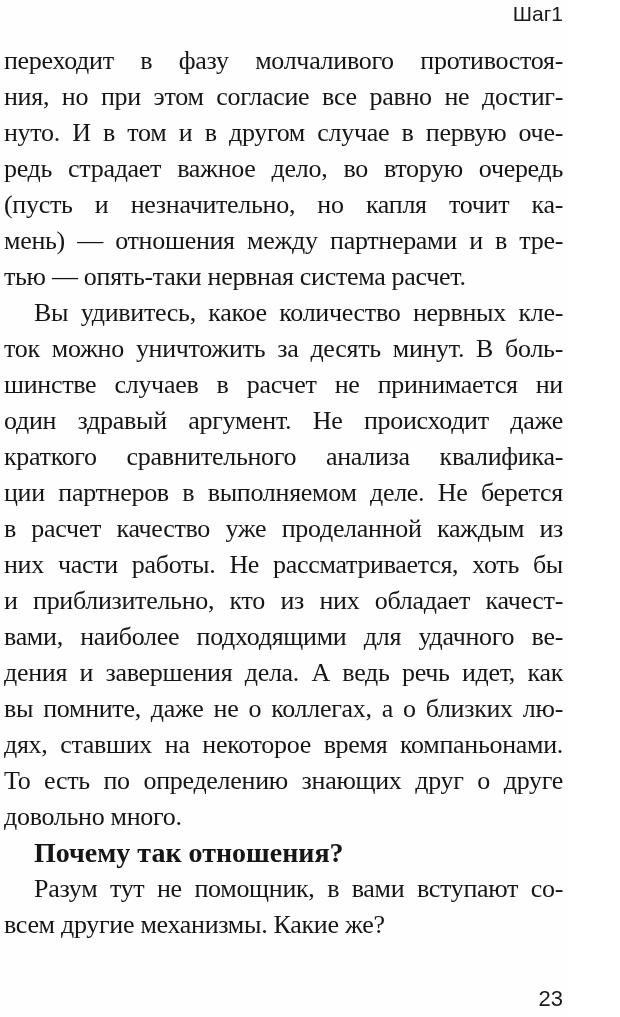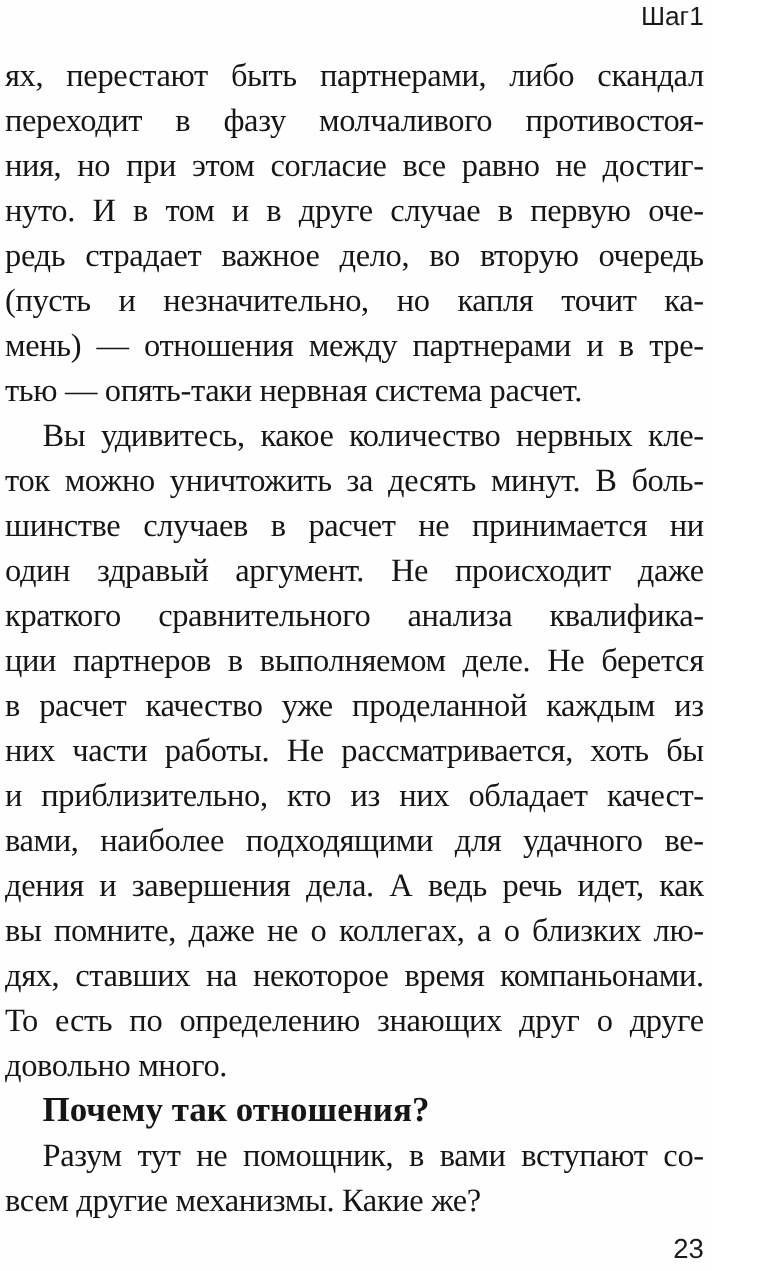--- a/index.html
+++ b/index.html
@@ -70,24 +70,23 @@
 </head>
 <body>
 
 <div class="page">
 
   <div class="running-head">
     <span>Шаг1</span>
   </div>
 
   <div class="text-block">
-    <p class="line">ях, перестают быть партнерами, либо скандал</p>
     <p class="line">переходит в фазу молчаливого противостоя-</p>
     <p class="line">ния, но при этом согласие все равно не достиг-</p>
-    <p class="line">нуто. И в том и в друге случае в первую оче-</p>
+    <p class="line">нуто. И в том и в другом случае в первую оче-</p>
     <p class="line">редь страдает важное дело, во вторую очередь</p>
     <p class="line">(пусть и незначительно, но капля точит ка-</p>
     <p class="line">мень) — отношения между партнерами и в тре-</p>
     <p class="line par-end">тью — опять-таки нервная система расчет.</p>
 
     <p class="line indent">Вы удивитесь, какое количество нервных кле-</p>
     <p class="line">ток можно уничтожить за десять минут. В боль-</p>
     <p class="line">шинстве случаев в расчет не принимается ни</p>
     <p class="line">один здравый аргумент. Не происходит даже</p>
     <p class="line">краткого сравнительного анализа квалифика-</p>

